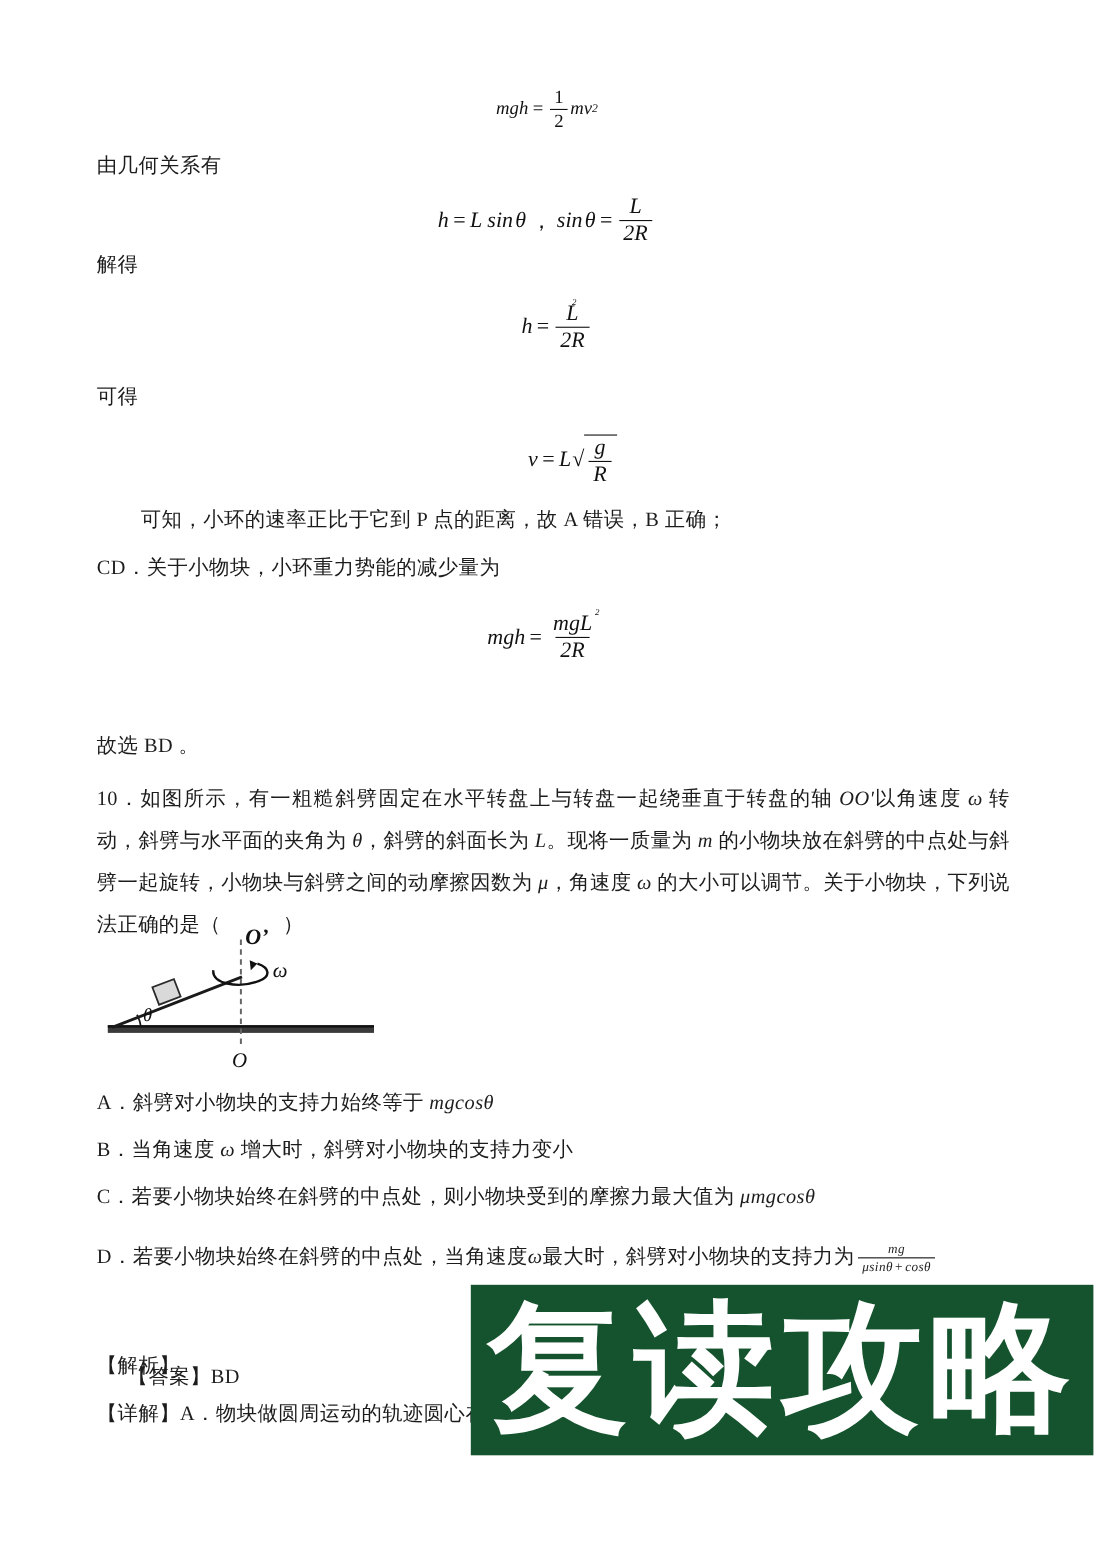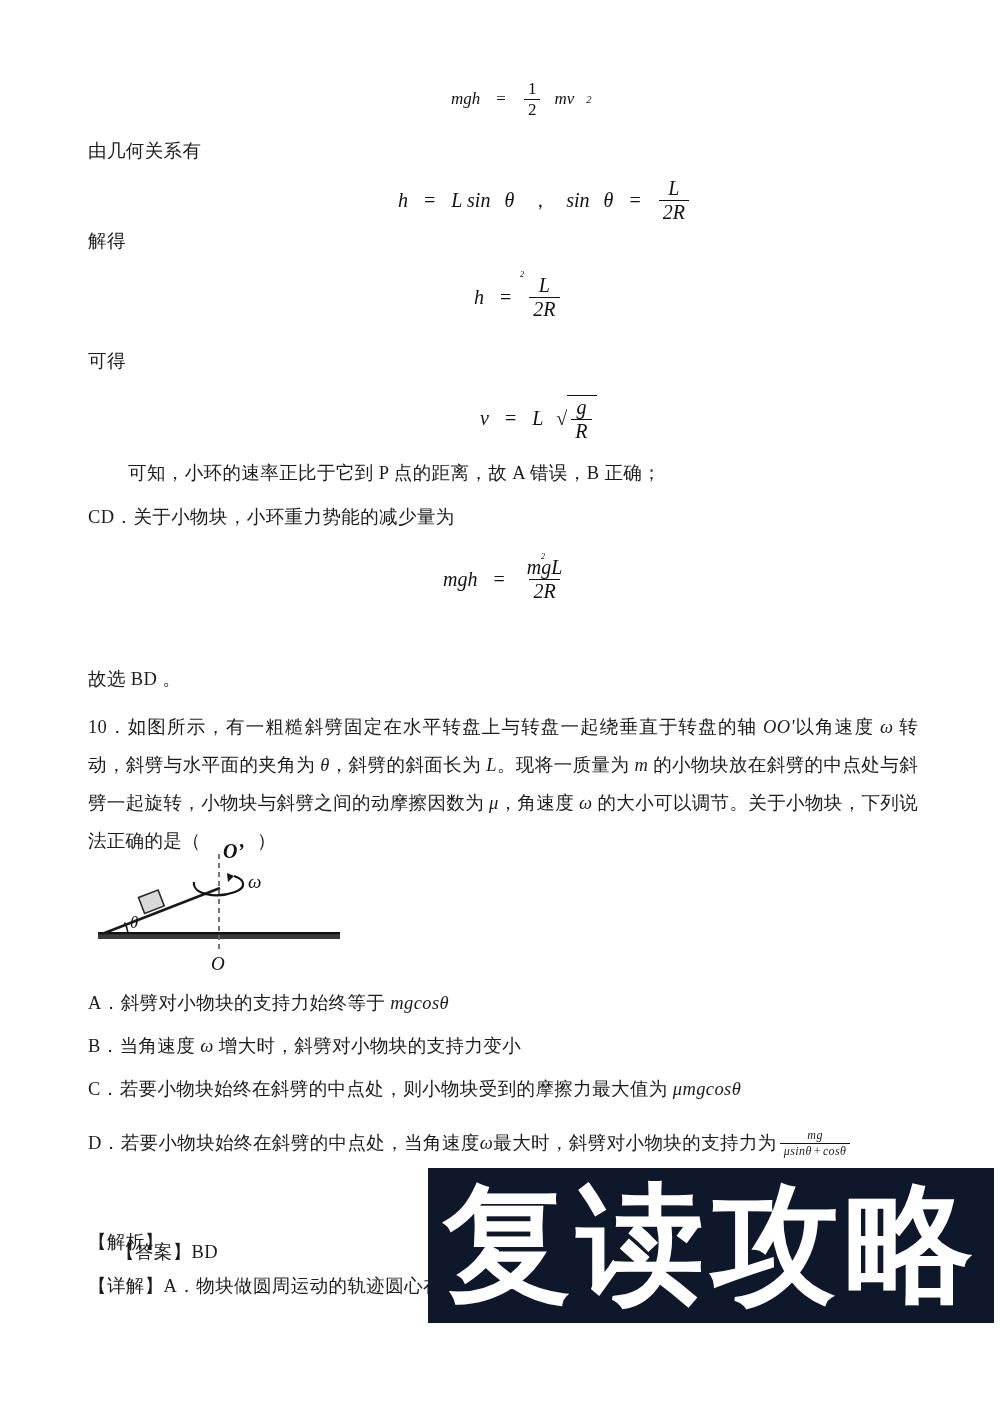--- a/index.html
+++ b/index.html
@@ -47,21 +47,20 @@
   
   .math {
     position: absolute;
     font-family: "Liberation Serif", "DejaVu Serif", serif;
     font-style: italic;
     font-size: 20px;
     color: #111;
     white-space: nowrap;
     display: flex;
     align-items: center;
-    gap: 12px;
   }
   .math .up { font-style: italic; }
   .math .rm { font-style: normal; }
   .frac {
     display: inline-flex;
     flex-direction: column;
     align-items: center;
     vertical-align: middle;
     margin: 0 2px;
     line-height: 1.05;
@@ -101,21 +100,21 @@
   }
   .figure svg { display: block; }
 
   
   .watermark {
     position: absolute;
     left: 428px;
     top: 1168px;
     width: 566px;
     height: 155px;
-    background: #0f172a;
+    background: #14532d;
     display: flex;
     align-items: center;
     justify-content: center;
   }
   .watermark .wm-text {
     color: #ffffff;
     font-family: "Liberation Sans", "DejaVu Sans", sans-serif;
     font-weight: 700;
     font-size: 128px;
     letter-spacing: 6px;

